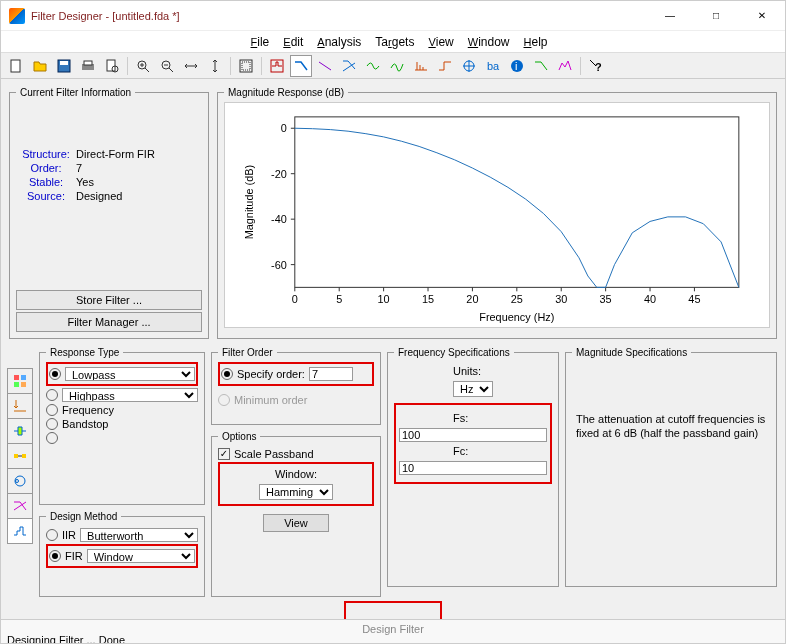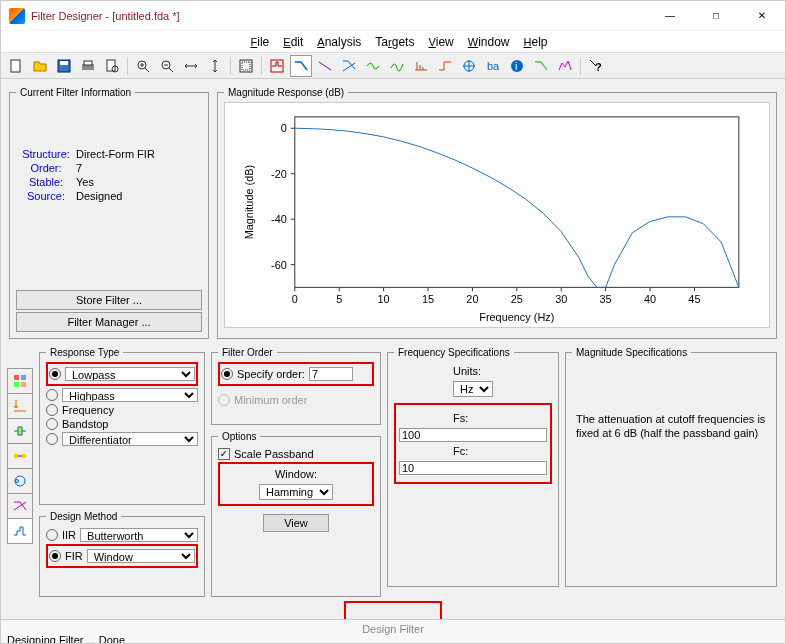--- a/index.html
+++ b/index.html
@@ -332,21 +332,20 @@
       <div class="radio-row">
         <span class="radio"></span>
         <span>Frequency</span>
       </div>
       <div class="radio-row">
         <span class="radio"></span>
         <span>Bandstop</span>
       </div>
       <div class="radio-row">
         <span class="radio"></span>
-        <select style="flex:1"><option>Differentiator</option></select>
       </div>
     </fieldset>
     <fieldset style="flex:1">
       <legend>Design Method</legend>
       <div class="radio-row">
         <span class="radio"></span>
         <span>IIR</span>
         <select style="flex:1"><option>Butterworth</option></select>
       </div>
       <div class="redbox">

